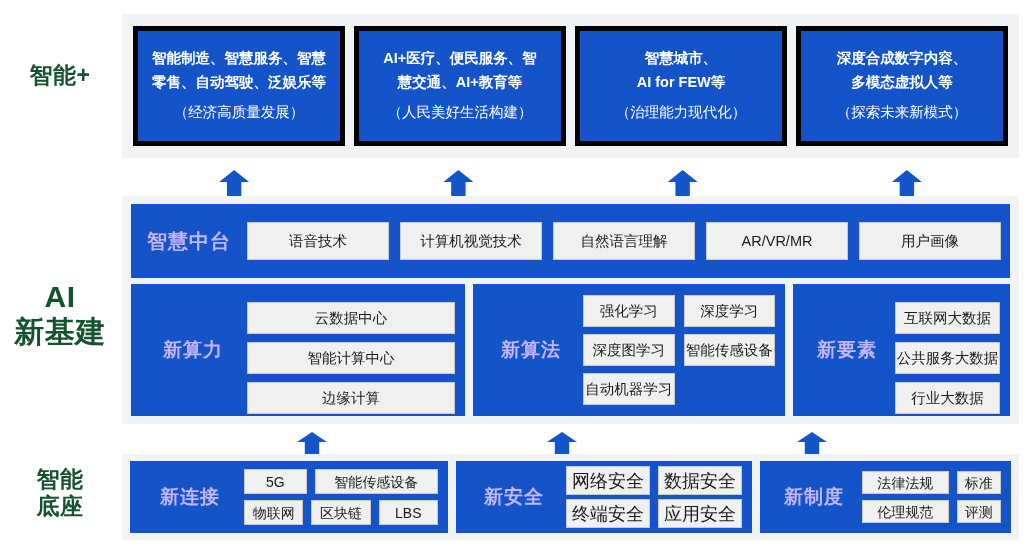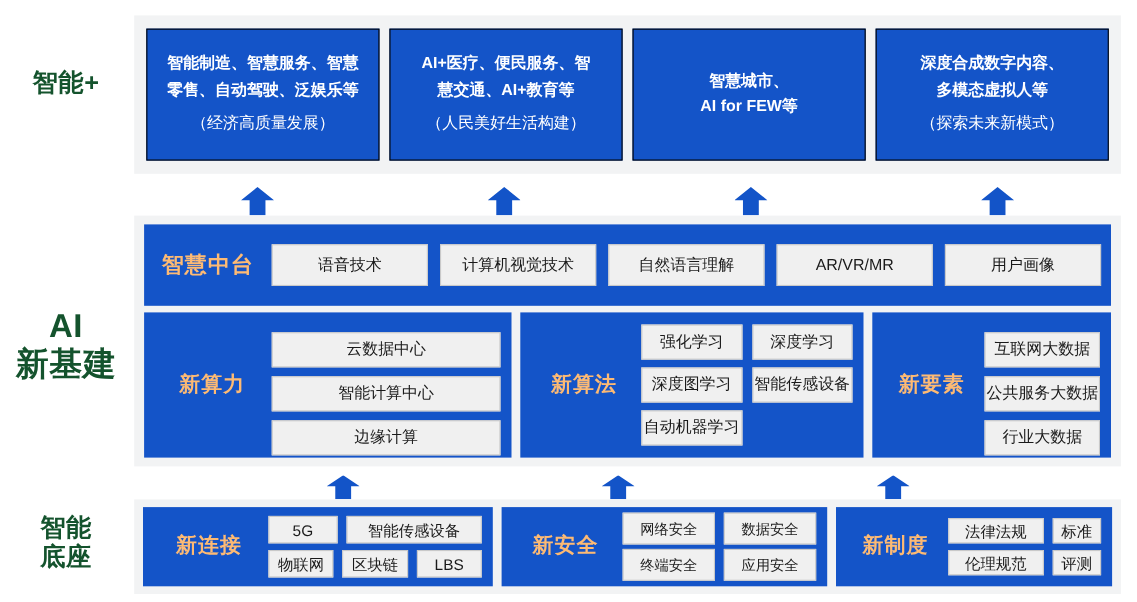--- a/index.html
+++ b/index.html
@@ -49,21 +49,21 @@
   #panel-top {
     left: 122px; top: 14px;
     width: 897px; height: 144px;
     padding: 12px 11px;
     display: flex;
     gap: 9px;
   }
   .top-card {
     flex: 1 1 0;
     background: #1454c8;
-    border: 1px solid #000000;
+    border: 5px solid #000000;
     box-sizing: border-box;
     display: flex;
     flex-direction: column;
     align-items: center;
     justify-content: center;
     padding: 6px 8px;
   }
   .top-card .t-main {
     color: #ffffff;
     font-size: 14.5px;
@@ -110,21 +110,21 @@
     gap: 6px;
   }
 
   .blue-block {
     background: #1454c8;
     box-sizing: border-box;
     display: flex;
     align-items: center;
   }
   .blue-head {
-    color: #fdba74;
+    color: #c4b5fd;
     font-weight: bold;
     font-size: 19px;
     letter-spacing: 1px;
     flex: 0 0 auto;
     text-align: center;
     line-height: 1.1;
   }
   .chip {
     background: #f0f0f0;
     border: 1px solid #c9c9c9;
@@ -228,21 +228,21 @@
   .bot-items .brow {
     flex: 1 1 0;
     display: flex;
     gap: 8px;
   }
   .bot-items .chip { font-size: 14px; }
   .grow1 { flex: 1 1 0; }
   .grow2 { flex: 2 1 0; }
 
   #bot-security .bot-items { gap: 4px; padding: 5px 0; }
-  #bot-security .bot-items .chip { font-size: 13px; }
+  #bot-security .bot-items .chip { font-size: 18px; }
   #bot-security .bot-items .brow .chip { flex: 1 1 0; }
 
   #bot-system .bot-items { gap: 6px; padding: 10px 0; }
 </style>
 </head>
 <body>
 
 <div id="diagram">
 
   <div class="row-label" id="label-smart-plus">智能+</div>
@@ -258,20 +258,21 @@
         <div class="t-sub">（经济高质量发展）</div>
       </div>
       <div class="top-card">
         <div class="t-main">AI+医疗、便民服务、智
 慧交通、AI+教育等</div>
         <div class="t-sub">（人民美好生活构建）</div>
       </div>
       <div class="top-card">
         <div class="t-main">智慧城市、
 AI for FEW等</div>
+        <div class="t-sub">（治理能力现代化）</div>
       </div>
       <div class="top-card">
         <div class="t-main">深度合成数字内容、
 多模态虚拟人等</div>
         <div class="t-sub">（探索未来新模式）</div>
       </div>
     </div>
 
   <div class="arrow-band" id="arrows-upper">
       <div class="arrow-up" style="left: 97.125px;"></div>

